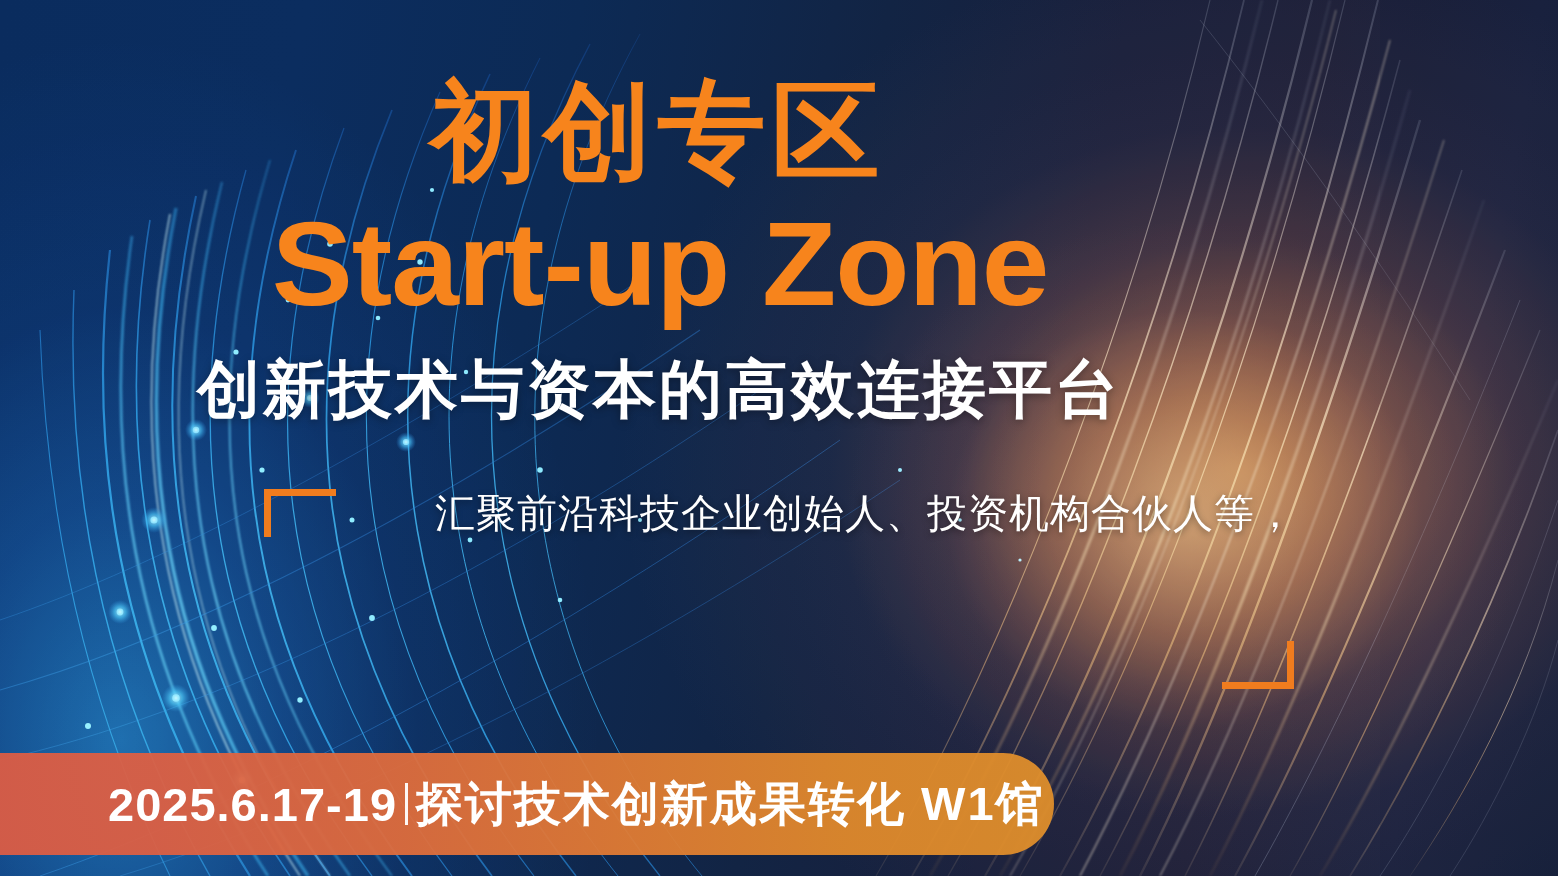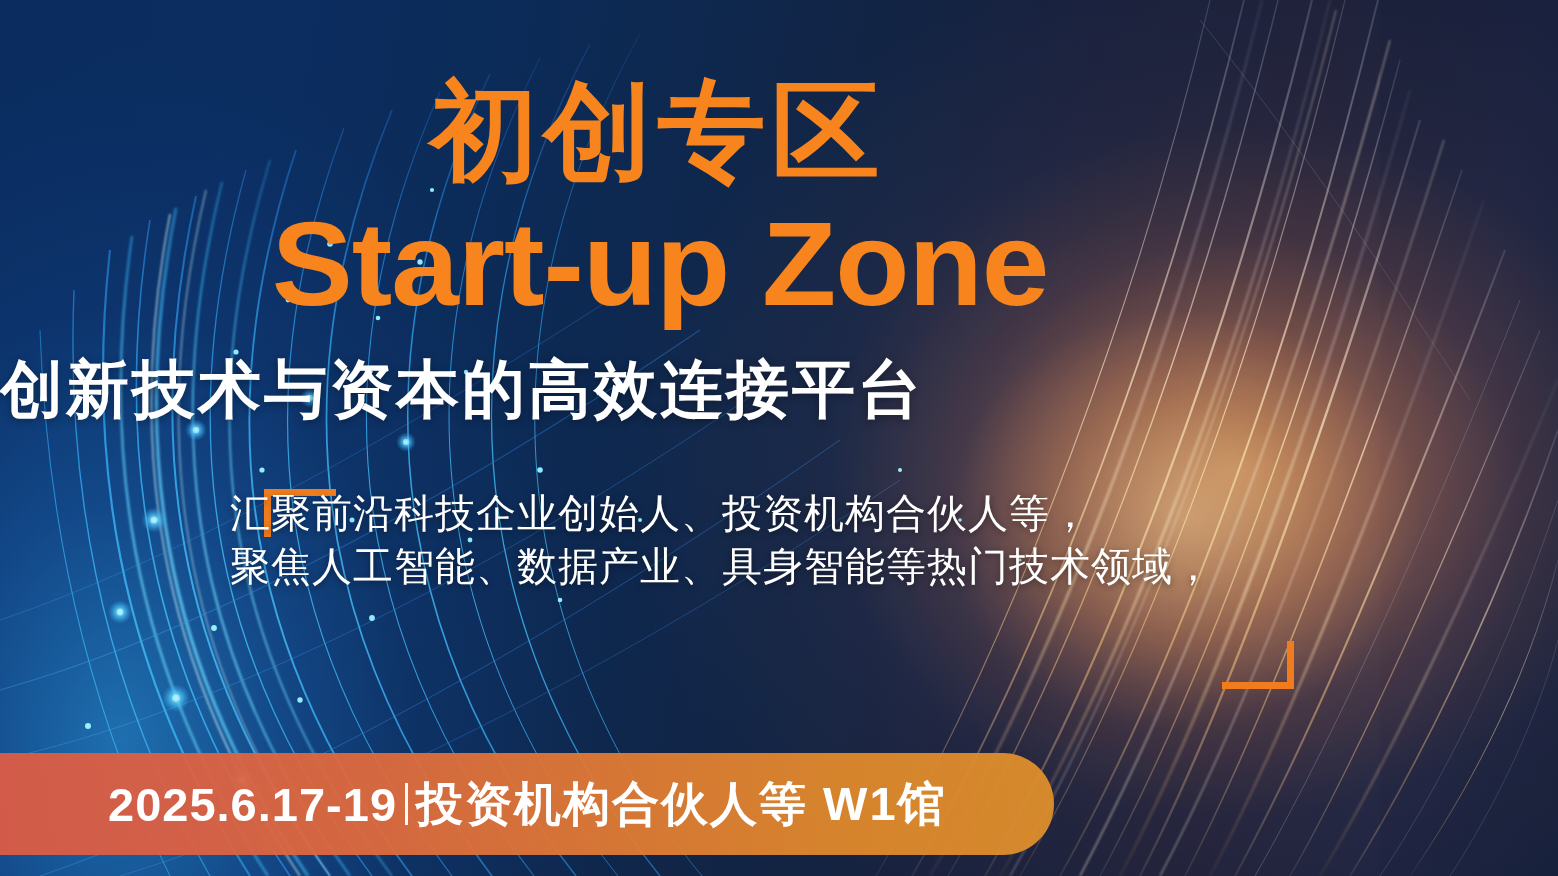--- a/index.html
+++ b/index.html
@@ -119,34 +119,35 @@
     letter-spacing: -1px;
     white-space: nowrap;
     transform: scaleX(1.03);
     transform-origin: center;
   }
 
   .subtitle-cn {
     position: absolute;
     left: 0; top: 358px;
     width: 1318px;
+    text-align: center;
     color: #ffffff;
     font-size: 63px;
     font-weight: bold;
     letter-spacing: 3px;
     line-height: 1;
     white-space: nowrap;
     text-shadow: 0 2px 8px rgba(0,0,0,0.35);
   }
 
   .body-block {
     position: absolute;
-    left: 230px; top: 487px;
+    left: 216px; top: 487px;
     width: 1080px;
-    text-align: left;
+    text-align: right;
     color: #ffffff;
     font-size: 40px;
     line-height: 53px;
     letter-spacing: 1px;
     text-shadow: 0 2px 7px rgba(0,0,0,0.45);
   }
   .body-line { white-space: nowrap; }
 
   
   .footer-bar {
@@ -361,25 +362,24 @@
     <div class="title-en">Start-up Zone</div>
 
     <div class="subtitle-cn">创新技术与资本的高效连接平台</div>
 
     <div class="bracket bracket-tl"></div>
 
     <div class="bracket bracket-br"></div>
 
     <div class="body-block">
       <div class="body-line">汇聚前沿科技企业创始人、投资机构合伙人等，</div>
-      <div class="body-line">聚焦人工智能、数据产业、具身智能等热门技术领域，</div>
     </div>
 
     <div class="footer-bar"></div>
 
     <div class="footer-text">
       <span class="footer-date">2025.6.17-19</span>
       <span class="footer-sep"></span>
-      <span class="footer-venue">投资机构合伙人等 W1馆</span>
+      <span class="footer-venue">探讨技术创新成果转化 W1馆</span>
     </div>
 
   </div>
 </div>
 
 </body></html>

